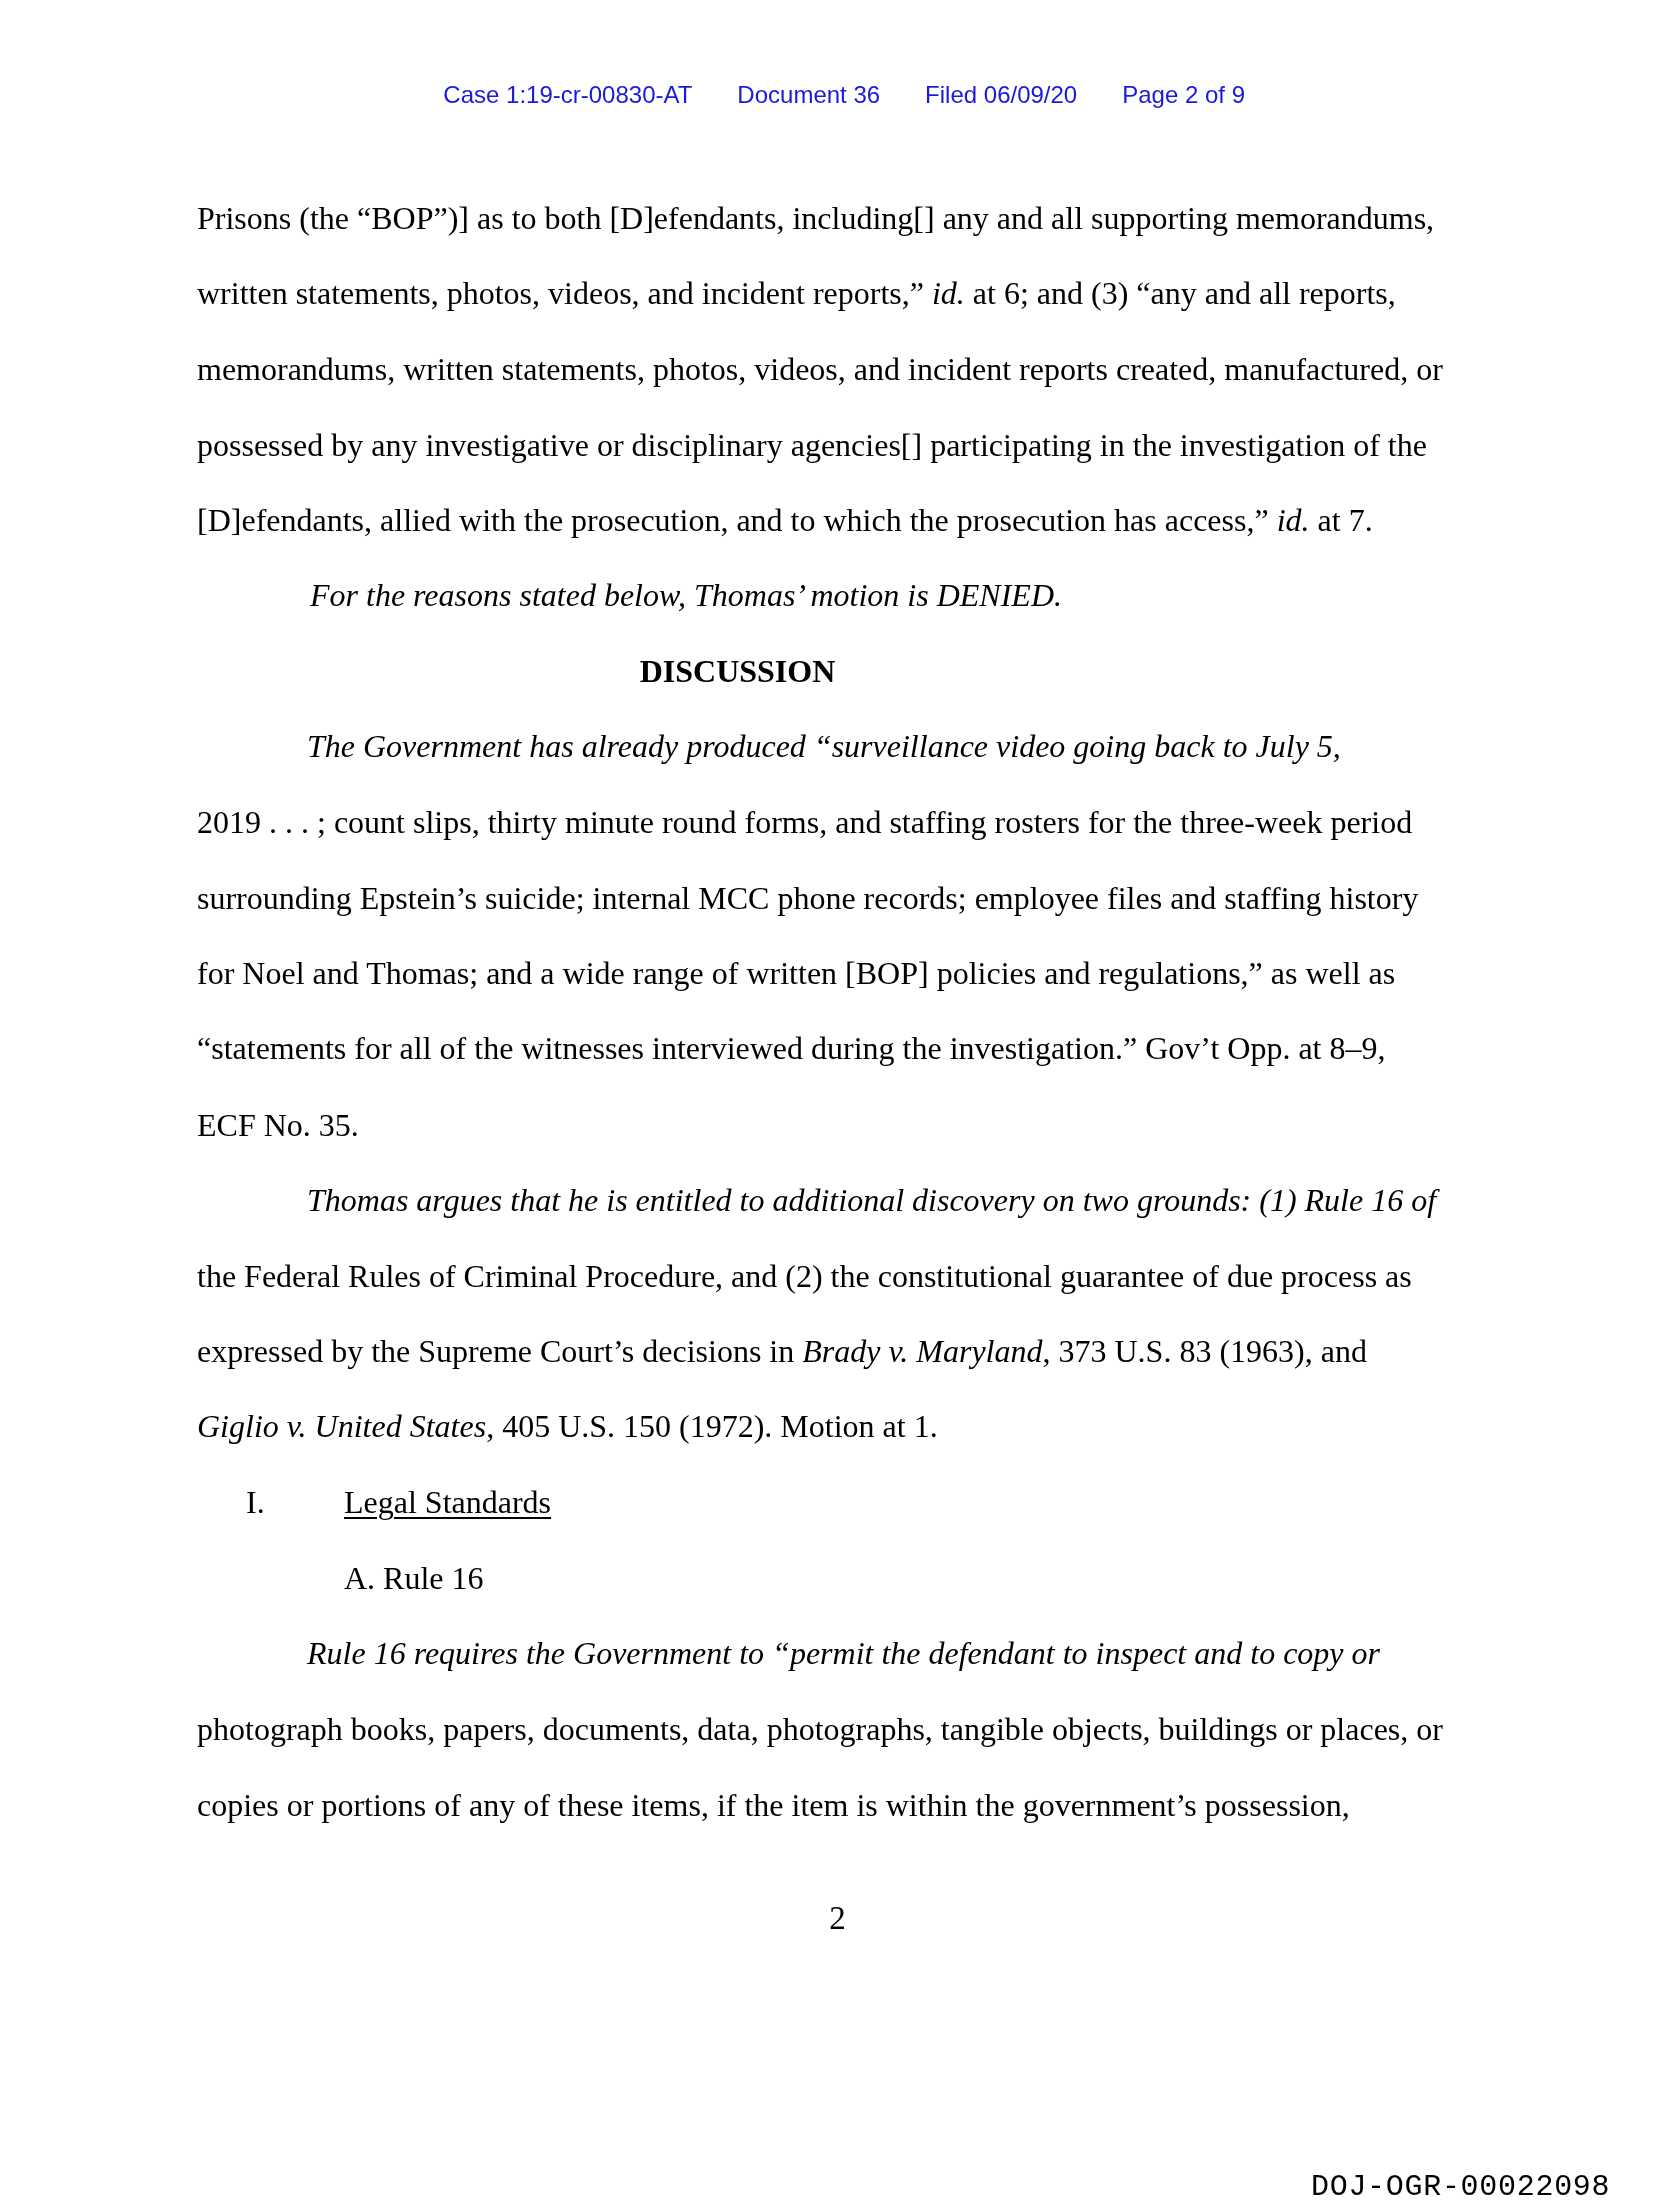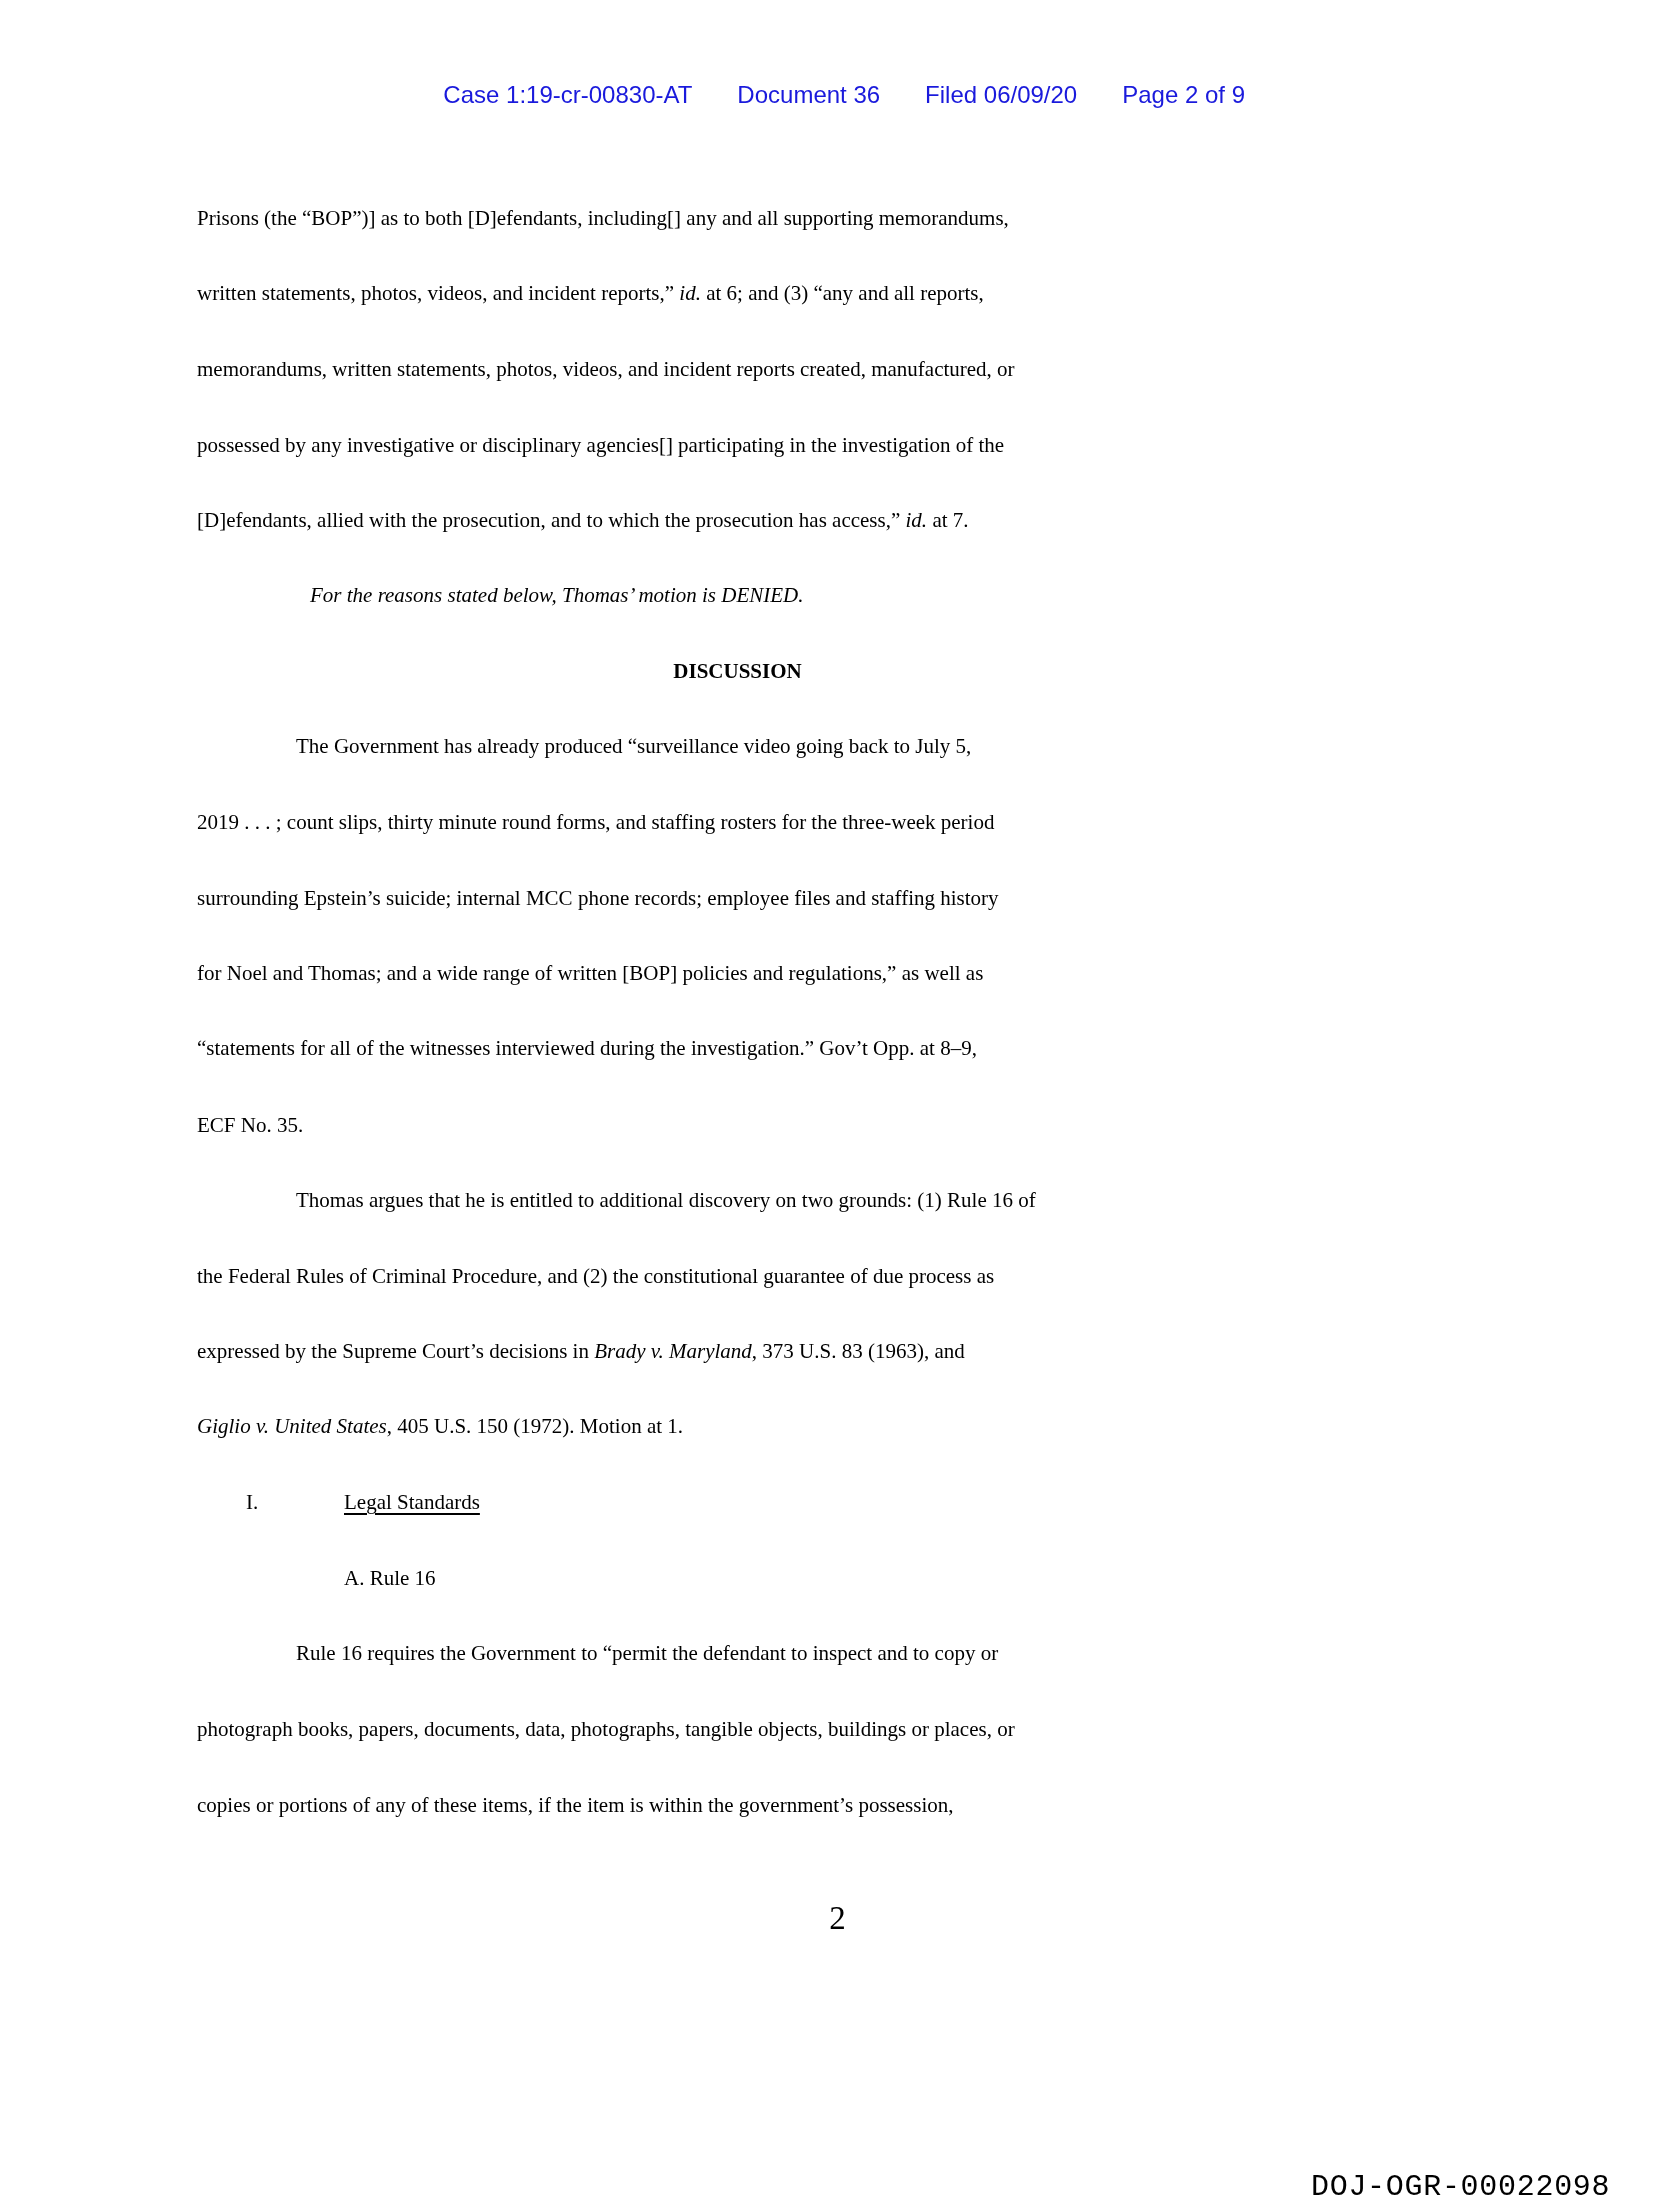--- a/index.html
+++ b/index.html
@@ -26,25 +26,25 @@
     color: #1a1adc;
     white-space: pre;
     line-height: 46px;
   }
   .ecf-header span { display: inline-block; }
   .ecf-header .gap { width: 45px; }
 
   .line {
     position: absolute;
     left: 197px;
-    font-size: 21px;
+    font-size: 32px;
     line-height: 46px;
     white-space: nowrap;
   }
-  .indent { left: 296px; }
+  .indent { left: 307px; font-style: italic; }
   .indent-quote { left: 310px; font-style: italic; }
   .center { left: 0; width: 1475px; text-align: center; }
   .bold { font-weight: bold; }
   i { }
   .u { text-decoration: underline; text-underline-offset: 4px; text-decoration-thickness: 2px; }
 
   .page-number {
     position: absolute;
     top: 1895px;
     left: 0;

